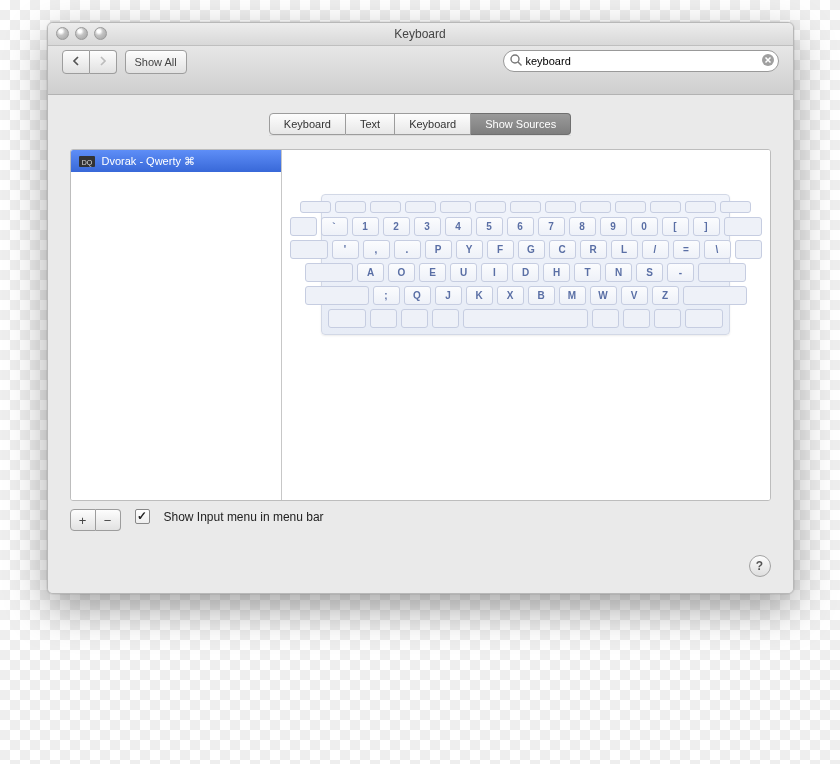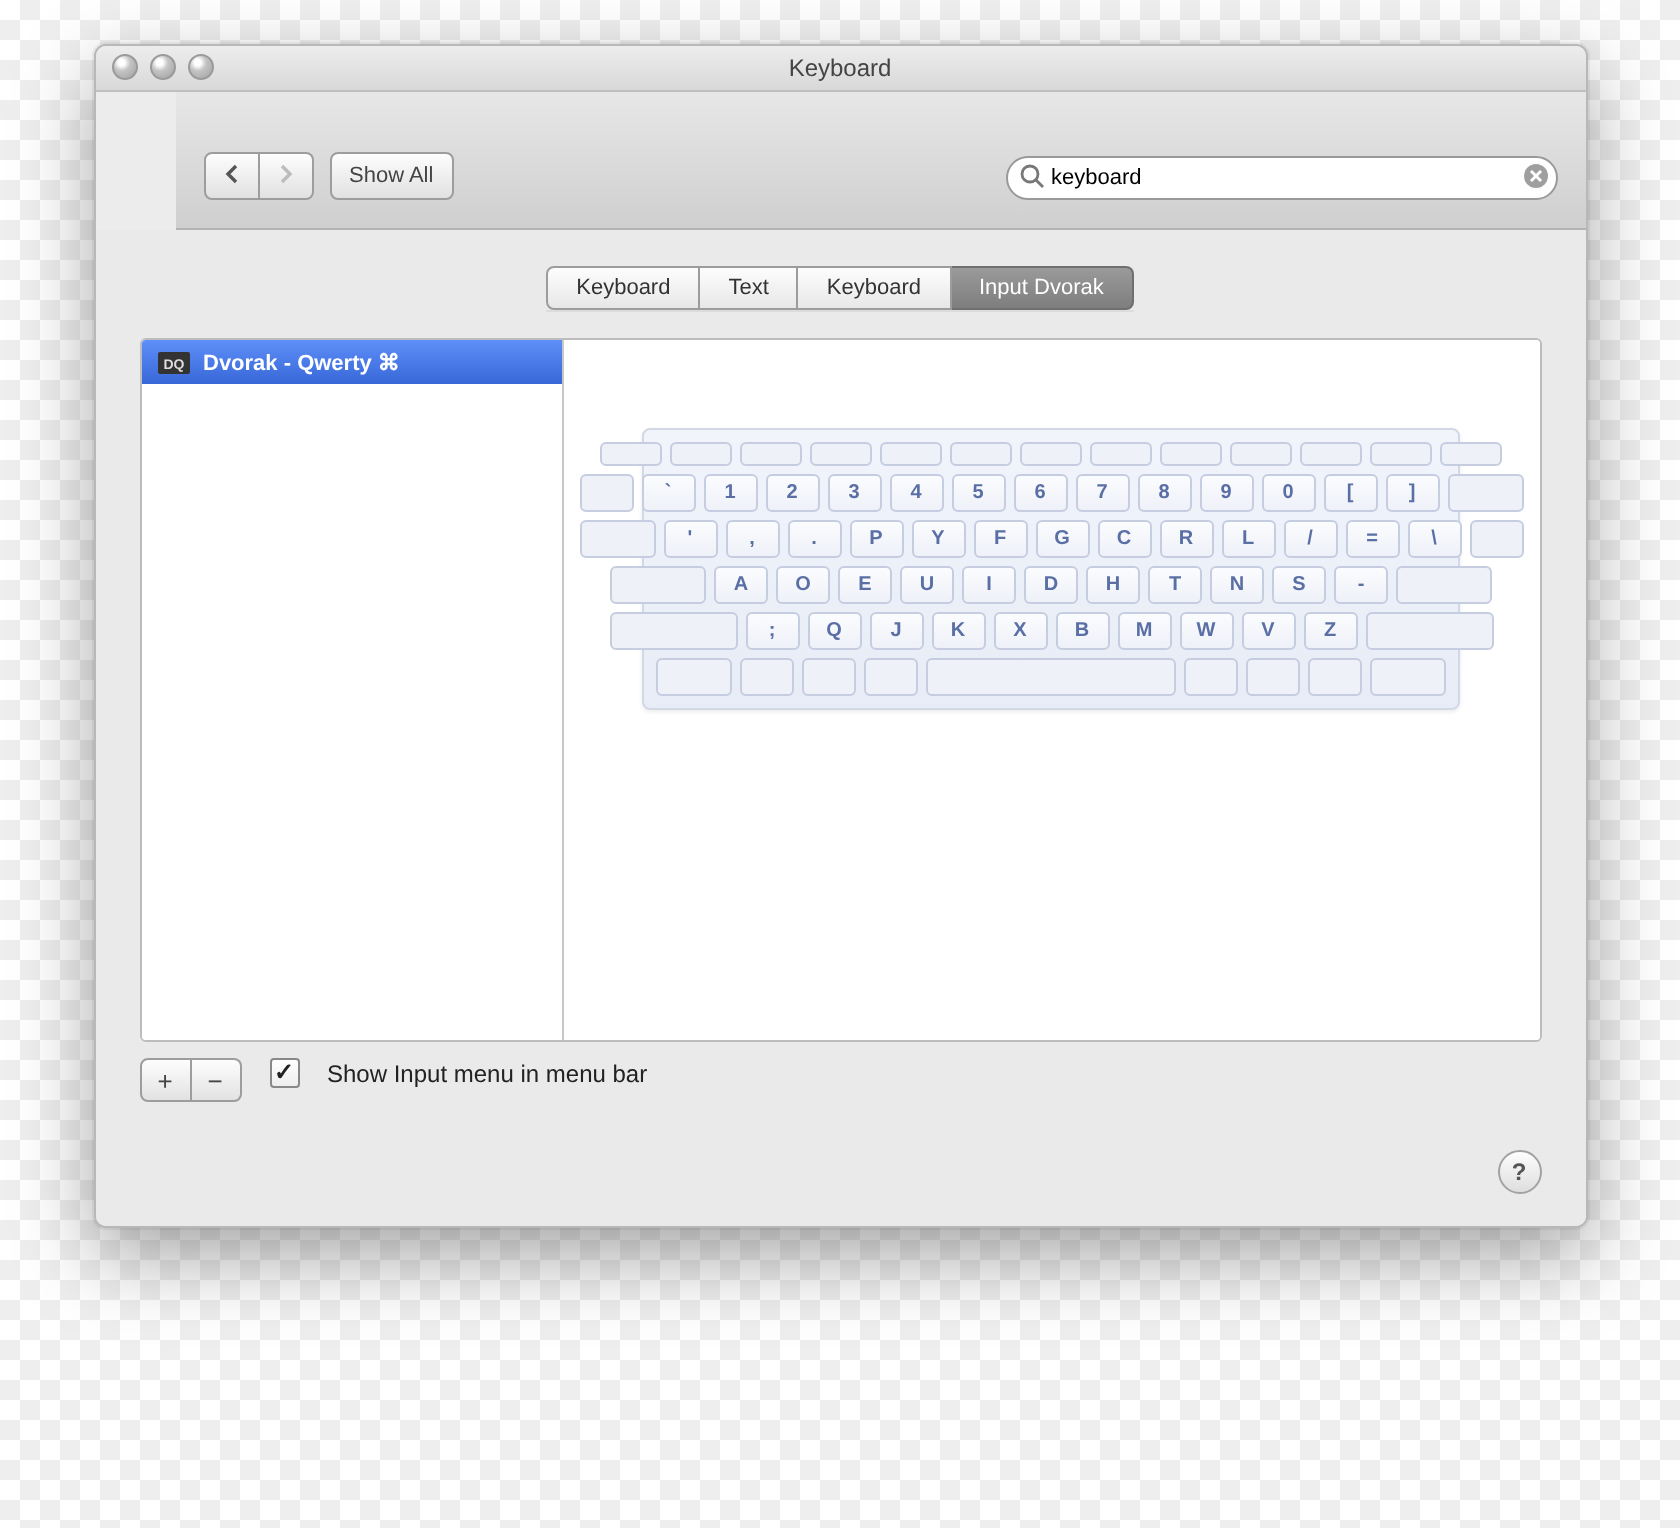--- a/index.html
+++ b/index.html
@@ -33,21 +33,21 @@
     font-size:12px;color:#444;
   }
   .traffic{position:absolute;left:8px;top:4px;display:flex;gap:6px;}
   .tl{width:11px;height:11px;border-radius:50%;
       background:radial-gradient(circle at 35% 30%,#fff 0 15%,#c4c4c4 40%,#a0a0a0 100%);
       border:1px solid #9a9a9a;}
   
   .toolbar{
     height:40px;background:linear-gradient(#e7e7e7,#cfcfcf);
     border-bottom:1px solid #b3b3b3;
-    display:flex;align-items:flex-end;gap:8px;padding:14px 14px;margin-left:40px;
+    display:flex;align-items:flex-start;gap:8px;padding:4px 14px;
   }
   .segbtn{display:flex;}
   .btn{
     height:22px;padding:0 9px;border:1px solid #9d9d9d;
     background:linear-gradient(#fdfdfd,#e1e1e1);
     display:flex;align-items:center;justify-content:center;font-size:11px;color:#444;
     box-shadow:0 1px 0 rgba(255,255,255,.6) inset;
   }
   .btn:first-child{border-radius:4px 0 0 4px;}
   .btn:last-child{border-radius:0 4px 4px 0;border-left:none;}
@@ -70,21 +70,21 @@
     font-size:11px;display:flex;align-items:center;color:#333;
   }
   .tab:first-child{border-left:1px solid #9c9c9c;border-radius:4px 0 0 4px;}
   .tab:last-child{border-radius:0 4px 4px 0;}
   .tab.sel{background:linear-gradient(#9a9a9a,#7e7e7e);color:#fff;border-color:#6f6f6f;}
   
   .content{
     display:flex;height:350px;border:1px solid #bdbdbd;border-radius:3px;
     background:#fff;overflow:hidden;
   }
-  .leftlist{width:210px;border-right:1px solid #c7c7c7;background:#fff;font-weight:bold;}
+  .leftlist{width:210px;border-right:1px solid #c7c7c7;background:#fff;}
   .listrow{display:flex;align-items:center;gap:7px;height:22px;padding:0 8px;font-size:11px;}
   .listrow.sel{background:linear-gradient(#5e8ef7,#3868d8);color:#fff;}
   .flagicon{width:16px;height:11px;display:inline-block;}
   .rightpane{flex:1;display:flex;flex-direction:column;align-items:center;background:#fff;}
   
   .kbd{
     margin-top:44px;width:395px;
     background:linear-gradient(#f1f4fb,#e7ecf6);
     border:1px solid #d2d8e6;border-radius:4px;padding:6px;
     display:flex;flex-direction:column;gap:4px;
@@ -172,21 +172,21 @@
     </div>
   </div>
 
   <div class="panebody">
 
     <div class="tabs">
       <div class="tabseg" id="tabseg">
           <div class="tab">Keyboard</div>
           <div class="tab">Text</div>
           <div class="tab">Keyboard</div>
-          <div class="tab sel">Input Dvorak</div>
+          <div class="tab sel">Show Sources</div>
         </div>
     </div>
 
     <div class="content">
       <div class="leftlist" id="sourcelist">
           <div class="listrow sel">
             <span class="flagicon"><svg width="16" height="11" viewBox="0 0 16 11">
                 <rect width="16" height="11" fill="#333" rx="1"></rect>
                 <text x="8" y="8.5" font-size="7" fill="#ddd" text-anchor="middle" font-family="Arial">DQ</text>
               </svg></span>

